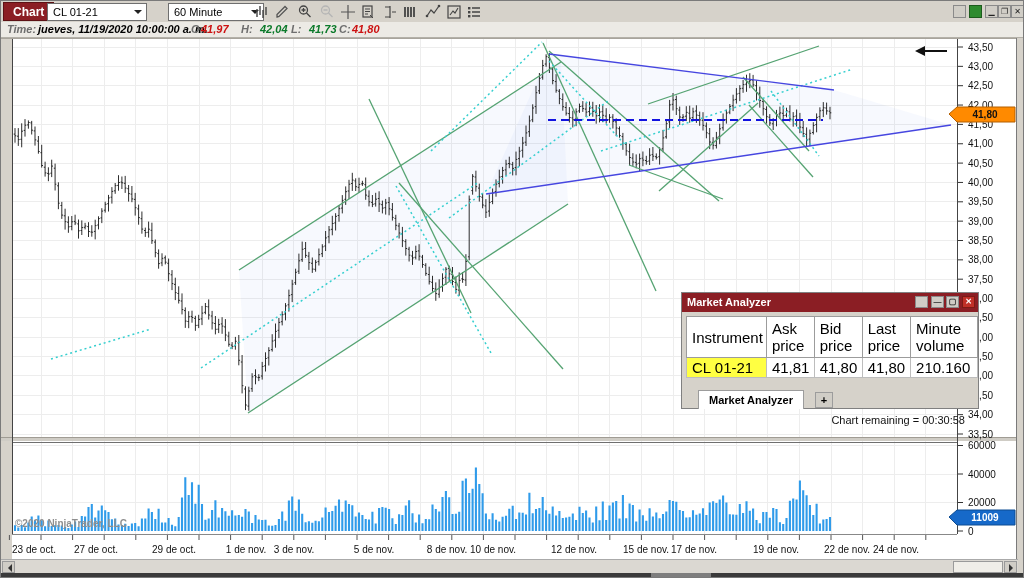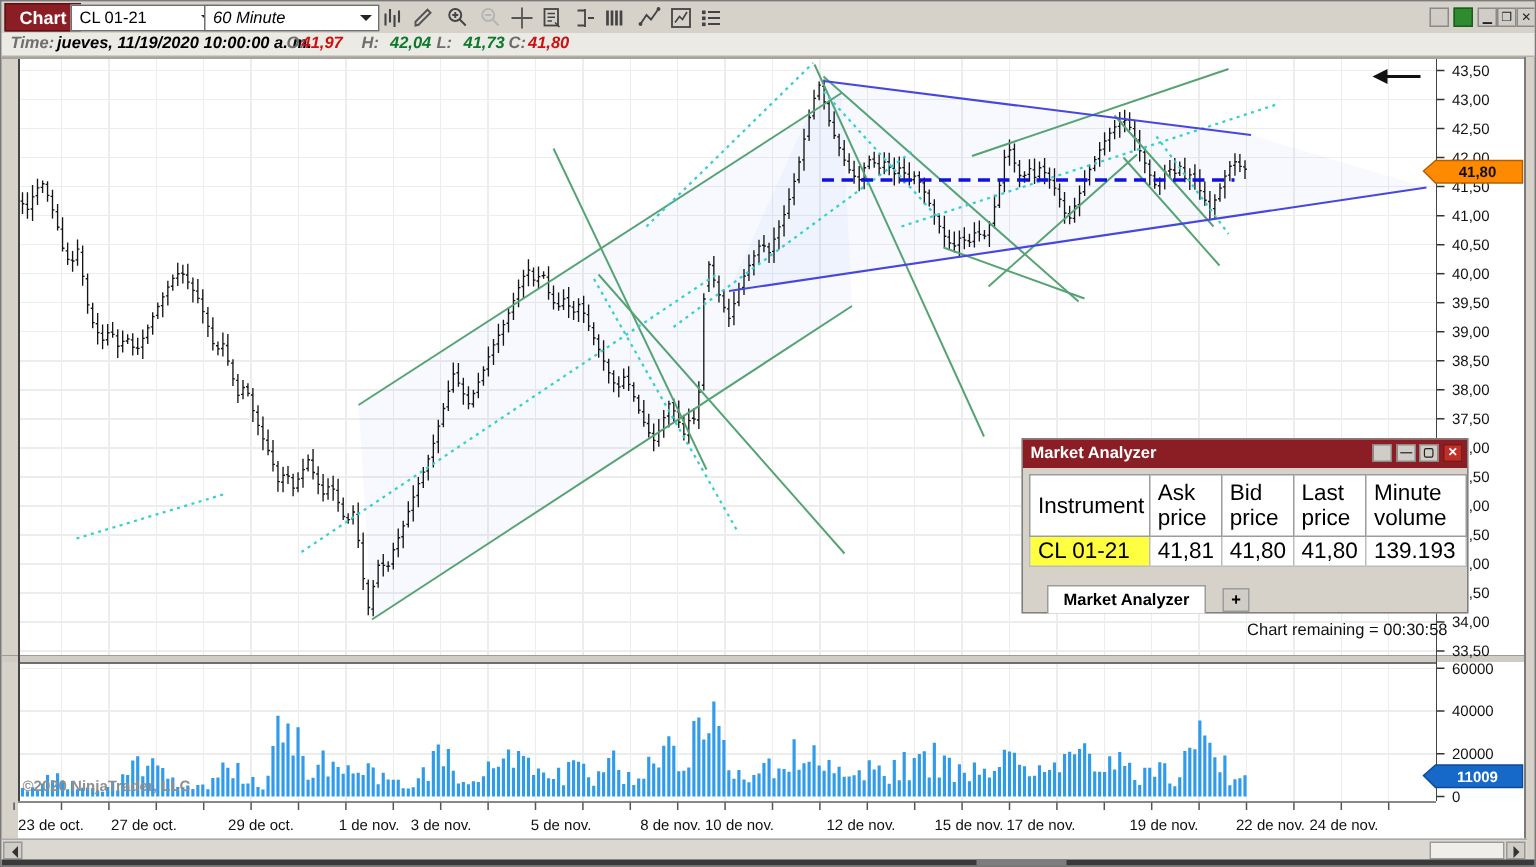--- a/index.html
+++ b/index.html
@@ -275,21 +275,21 @@
         <text x="14" y="526" font-size="10" fill="#8f8f8f" font-weight="bold">©2020 NinjaTrader, LLC</text>
       </g>
     </svg>
 
   <div class="toolbar abs">
     <div class="chart-tab abs">Chart</div>
     <div class="dd abs" style="left:46px;width:100px;">
       <span>CL 01-21</span>
       <span class="chev"></span>
     </div>
-    <div class="dd abs" style="left:135px;width:117px;font-style:italic;">
+    <div class="dd abs" style="left:167px;width:96px;">
       <span>60 Minute</span>
       <span class="chev"></span>
     </div>
     <span class="icon abs" style="left:251px">
       <svg viewBox="0 0 16 16">
           <path d="M4 13V5M7 11V2M10 14V6M13 11V3" stroke="#444" fill="none" stroke-width="1.4"></path>
         </svg></span>
     <span class="icon abs" style="left:272px">
       <svg viewBox="0 0 16 16">
           <path d="M3 13l2-.5 8-8L11 2.5l-8 8z" fill="none" stroke="#555" stroke-width="1.3"></path>
@@ -374,21 +374,21 @@
         <th style="width:49px">Ask price</th>
         <th style="width:49px">Bid price</th>
         <th style="width:50px">Last price</th>
         <th style="width:70px">Minute volume</th>
       </tr>
       <tr>
         <td style="background:#ffff42">CL 01-21</td>
         <td>41,81</td>
         <td>41,80</td>
         <td>41,80</td>
-        <td>139.193</td>
+        <td>210.160</td>
       </tr>
     </tbody>
       </table>
     <div class="ma-tabstrip abs">
       <span class="ma-tab abs">Market Analyzer</span>
       <span class="ma-plus abs">+</span>
     </div>
   </div>
 
   <div class="time-remaining abs">Chart remaining = 00:30:58</div>

